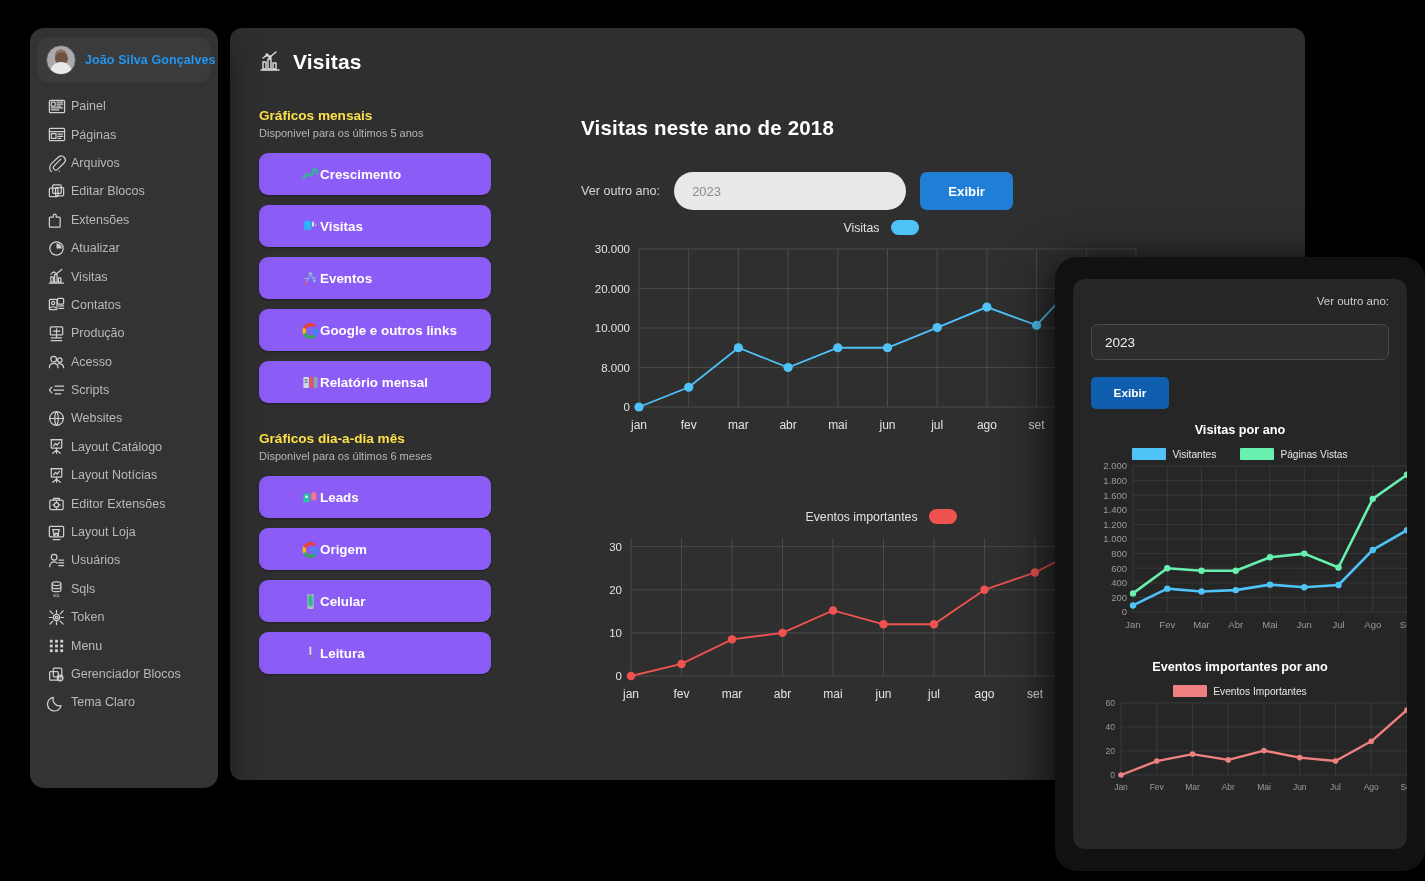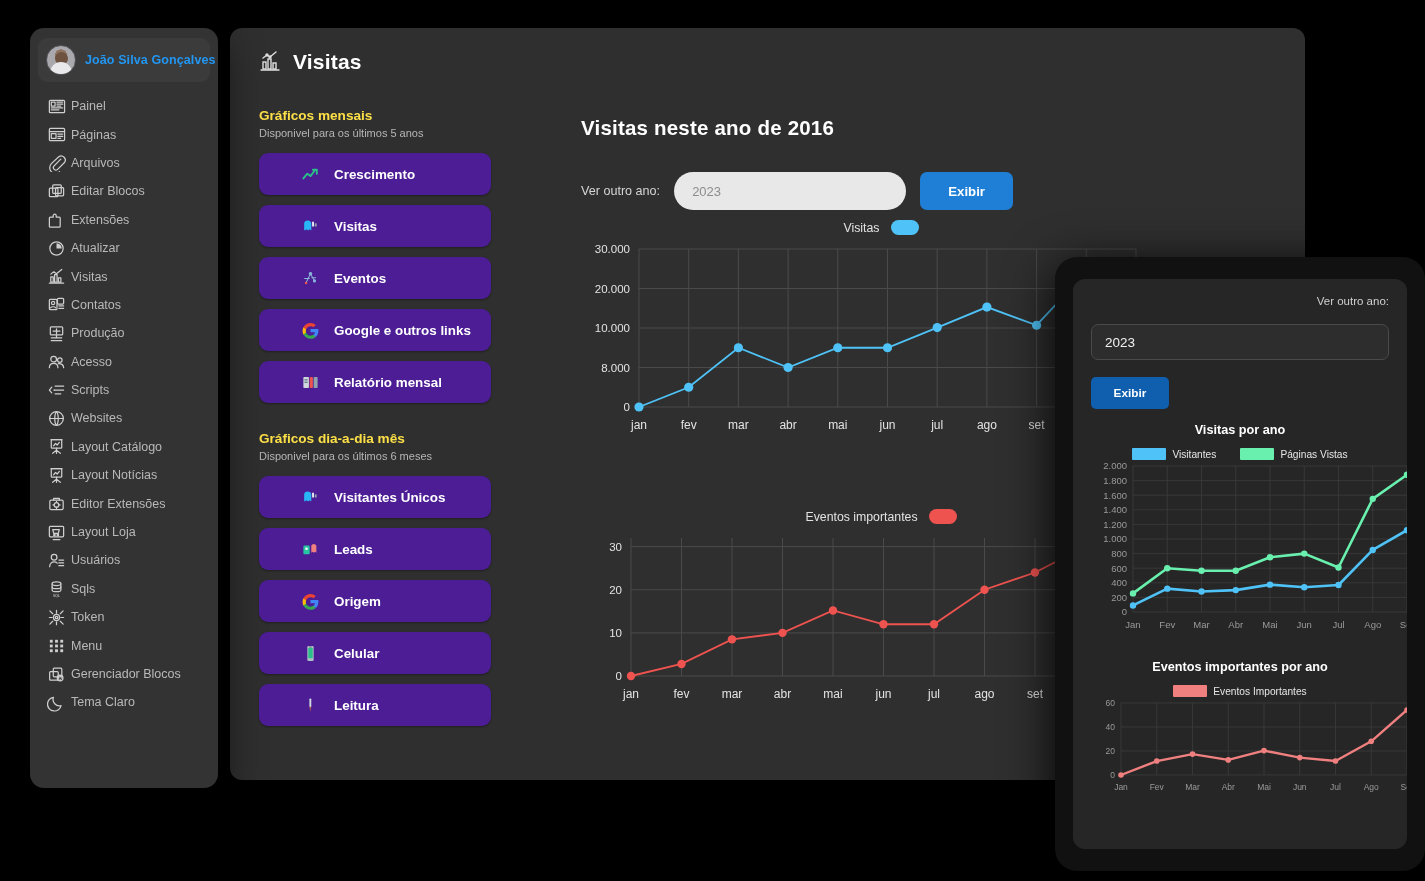--- a/index.html
+++ b/index.html
@@ -80,22 +80,22 @@
   .page-title-row {
     display: flex; align-items: center; gap: 11px;
     margin-bottom: 34px; padding-left: 3px;
   }
   .page-title-ico { width: 24px; height: 24px; }
   .page-title-ico svg { display:block; width:24px;height:24px; }
   .page-title { color: #ffffff; font-size: 21px; font-weight: 700; letter-spacing:.2px;}
   .group-head { color:#fde047; font-size:13.6px; font-weight:700; padding-left:4px; }
   .group-sub  { color:#b6b6b6; font-size:11px; padding-left:4px; margin-top:4px; margin-bottom:14px;}
   .chart-btn {
-    display:flex; align-items:center; gap:14px;
-    background:#4c1d95;
+    display:flex; align-items:center; 
+    background:#8b5cf6;
     border:none; border-radius:9px;
     width:232px; height:42px;
     margin: 0 0 10px 4px;
     padding-left: 42px;
     color:#ffffff; font-size:13.4px; font-weight:700;
     cursor:pointer; text-align:left;
     font-family:"Liberation Sans", sans-serif;
     box-shadow: 0 1px 2px rgba(0,0,0,.35);
   }
   .btn-ico { width:19px; height:19px; flex:0 0 auto; }
@@ -256,30 +256,20 @@
             <span>Relatório mensal</span>
           </button>
         </div>
 
         <div class="spacer-18"></div>
 
         <div>
           <div class="group-head">Gráficos dia-a-dia mês</div>
           <div class="group-sub">Disponivel para os últimos 6 meses</div>
 
-          <button class="chart-btn">
-            <span class="btn-ico">
-              <svg viewBox="0 0 24 24">
-                <path d="M4 8c0-2 2-3.6 4.4-3.6S13 6 13 8v9l-2-1.5L9 17l-2-1.5L5 17 4 16z" fill="#29b6f6"></path>
-                <rect x="14" y="6" width="2.4" height="6" fill="#e8eaed"></rect>
-                <rect x="17.4" y="8" width="2.4" height="4" fill="#90a4ae"></rect>
-              </svg>
-            </span>
-            <span>Visitantes Únicos</span>
-          </button>
 
           <button class="chart-btn">
             <span class="btn-ico">
               <svg viewBox="0 0 24 24">
                 <rect x="3" y="7" width="8" height="11" rx="1.4" fill="#26c6a2"></rect>
                 <circle cx="7" cy="11" r="1.6" fill="#fff"></circle>
                 <path d="M13 8c0-1.6 1.4-2.8 3.2-2.8S19.4 6.4 19.4 8v8l-1.6-1.2-1.6 1.2-1.6-1.2L13 16z" fill="#f08080"></path>
               </svg>
             </span>
             <span>Leads</span>
@@ -314,21 +304,21 @@
                 <rect x="10.6" y="3" width="2.4" height="11" rx="1" fill="#cfd8dc"></rect>
                 <path d="M10.6 14h2.4l-1.2 6z" fill="#b05a4a"></path>
               </svg>
             </span>
             <span>Leitura</span>
           </button>
         </div>
       </div>
 
       <div class="main-panel">
-        <div class="main-h1">Visitas neste ano de 2016</div>
+        <div class="main-h1">Visitas neste ano de 2018</div>
 
         <div class="form-row">
           <span class="form-label">Ver outro ano:</span>
           <input class="year-input" type="text" placeholder="2023" style="">
           <button class="exibir-btn">Exibir</button>
         </div>
 
         <div class="chart-block">
           <div class="chart-legend-row">
             <span class="legend-txt">Visitas</span>

